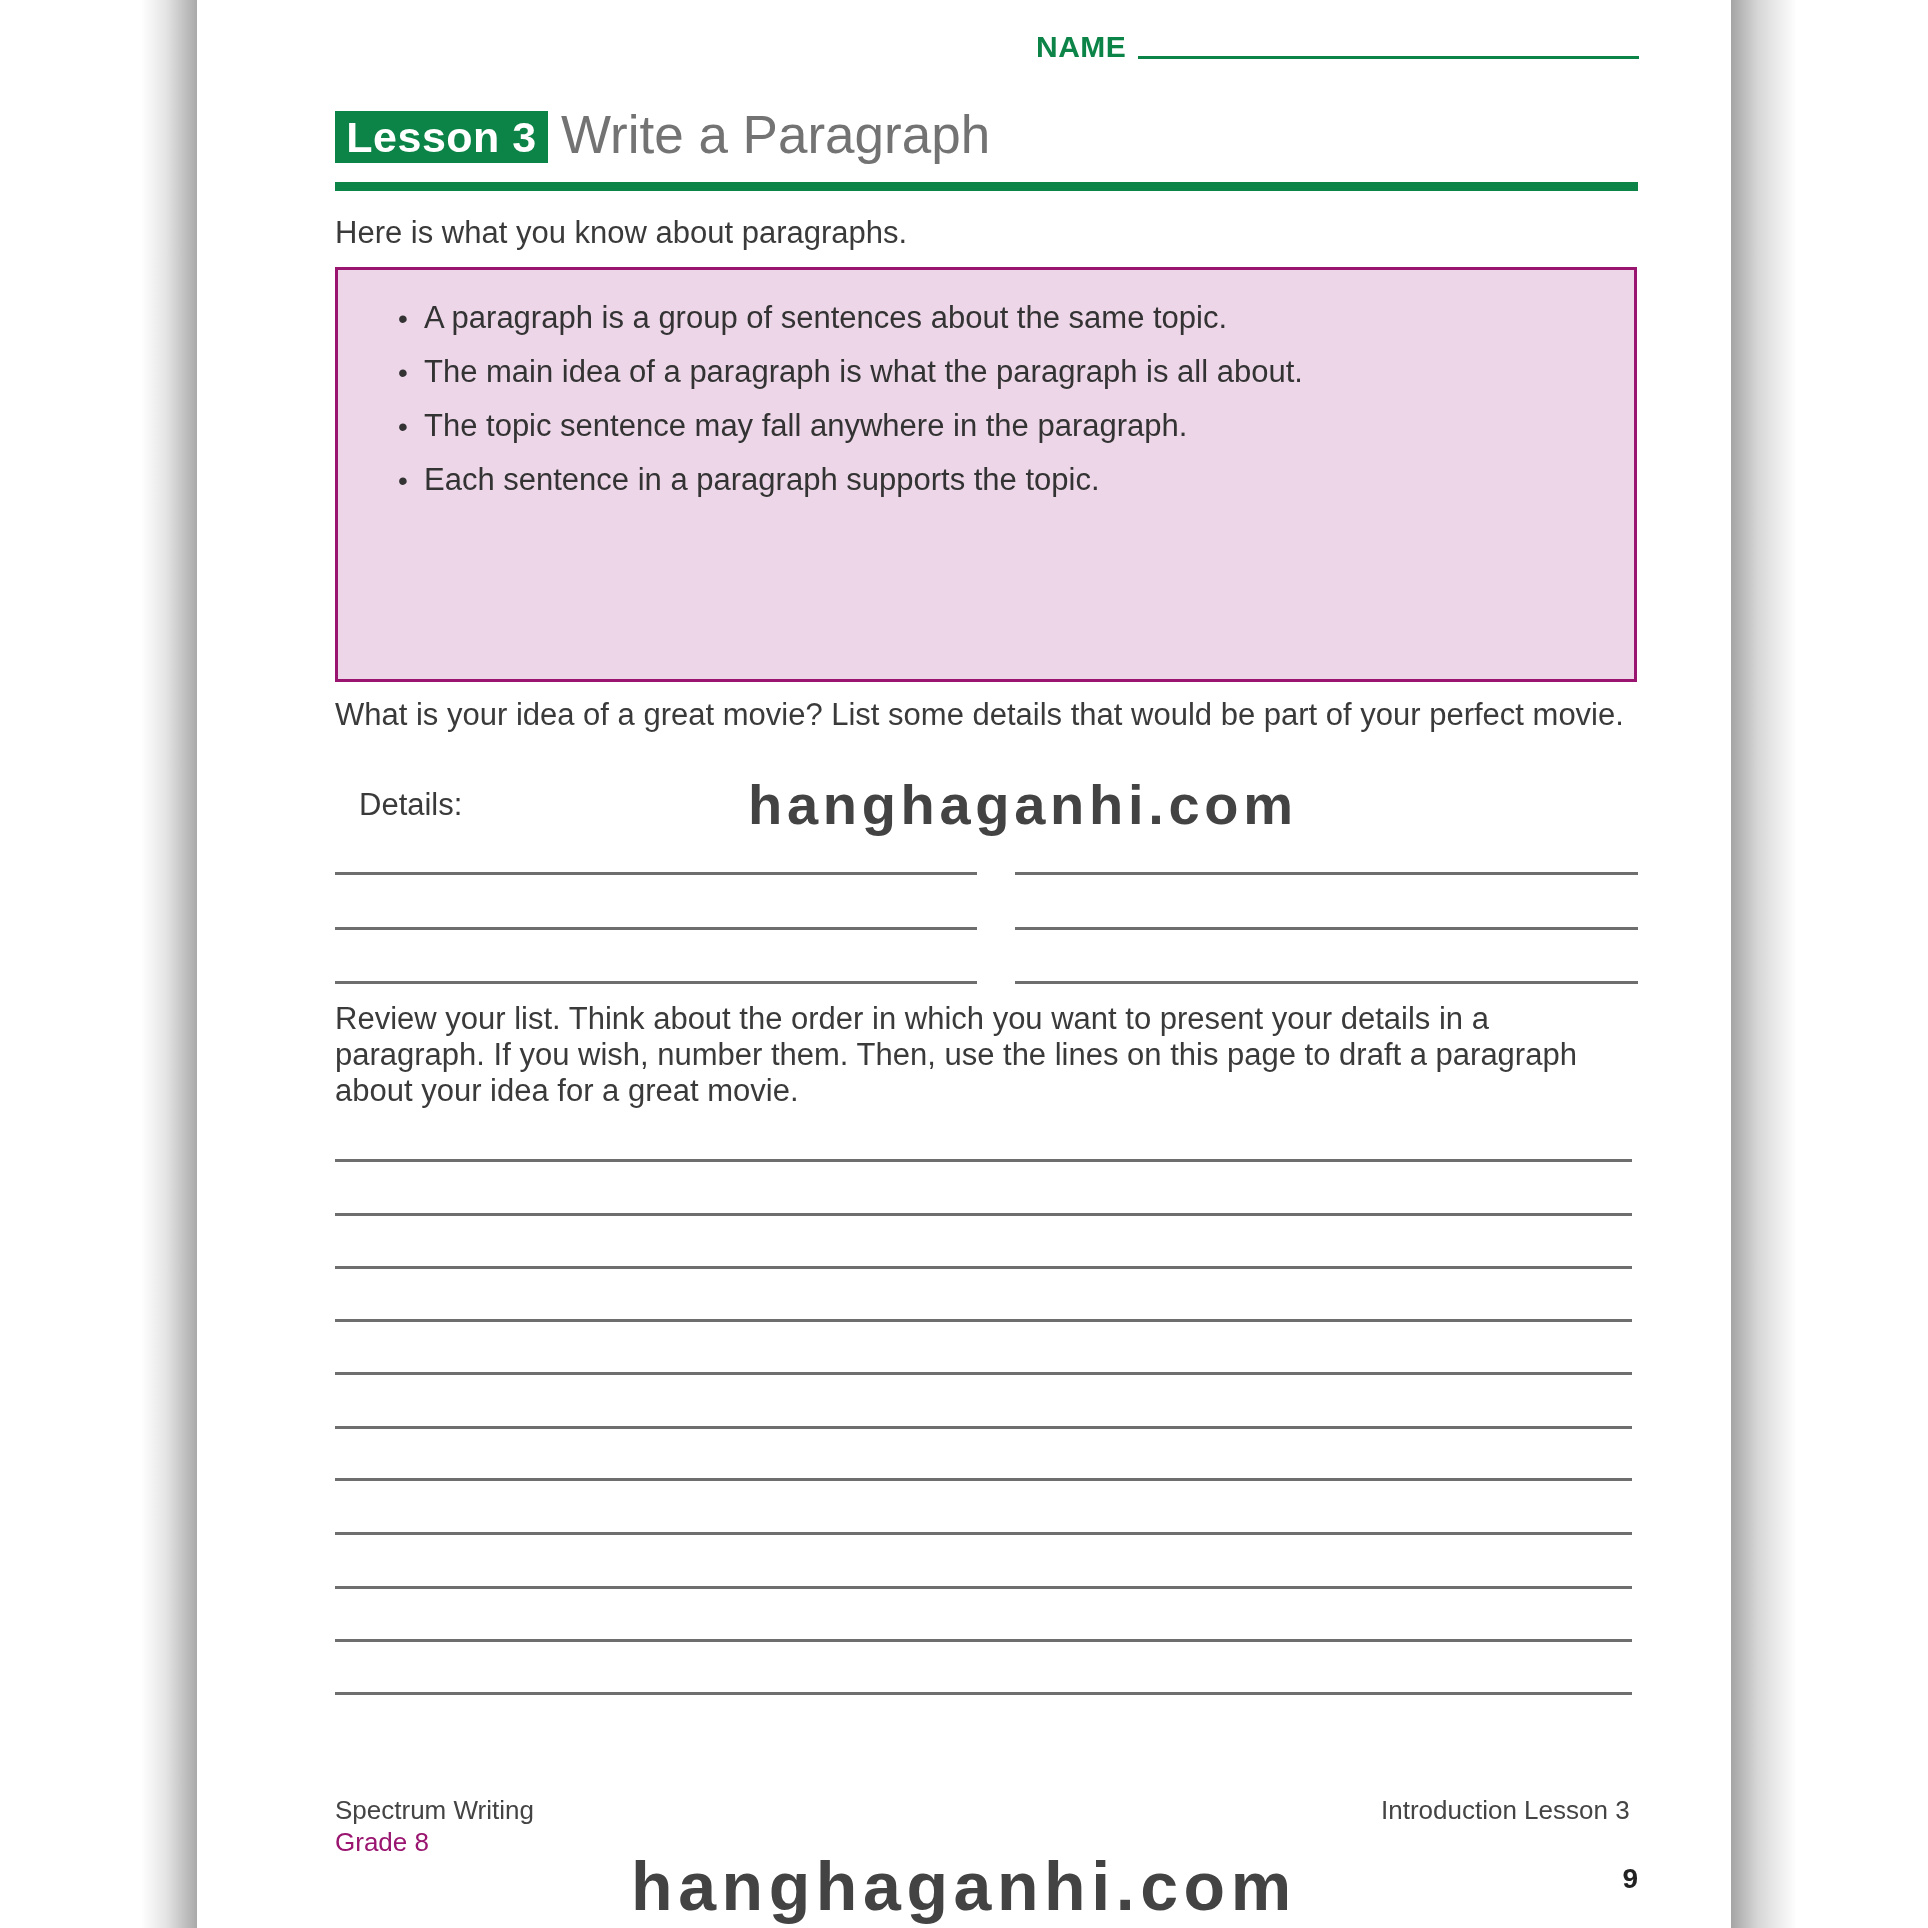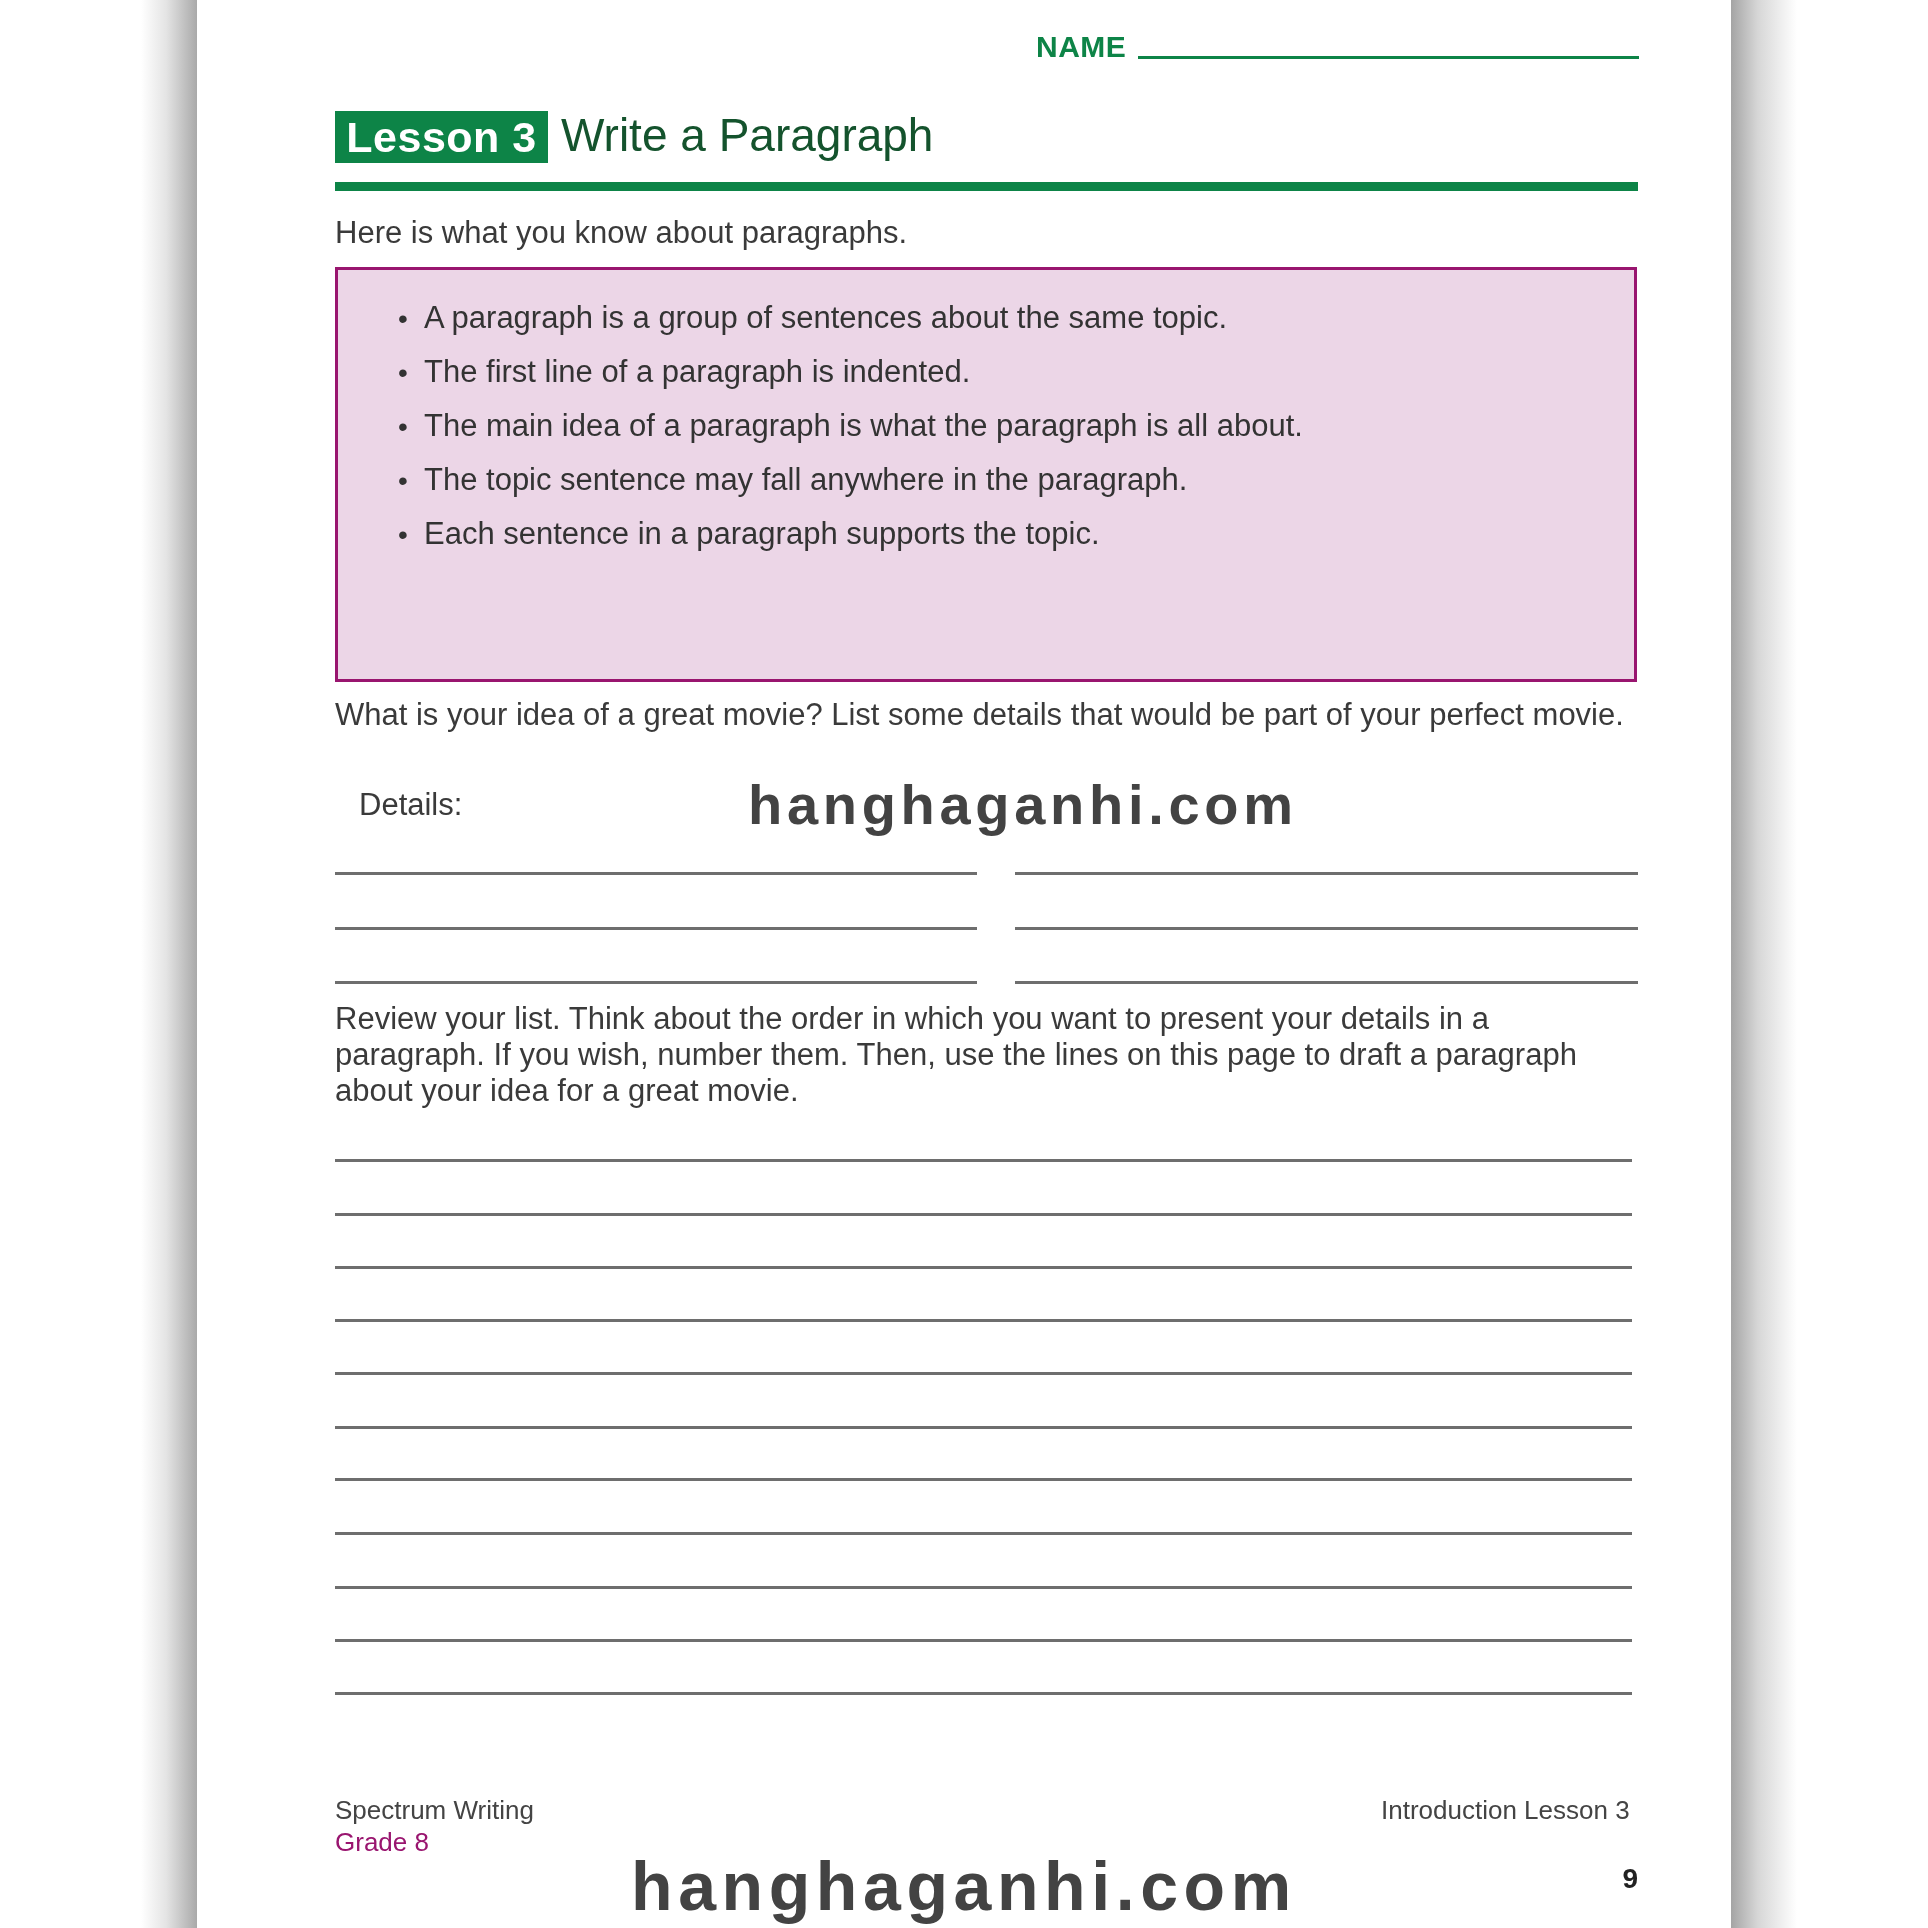--- a/index.html
+++ b/index.html
@@ -29,21 +29,21 @@
   }
   .name-line {
     left: 940px; top: 56px; width: 501px; height: 2.8px; background: #0d8447;
   }
   .lesson-badge {
     left: 137px; top: 111px; width: 213px; height: 52px; background: #0d8447;
     color: #ffffff; font-weight: bold; font-size: 43px; line-height: 52px;
     text-align: center; letter-spacing: 0.5px;
   }
   .lesson-title {
-    left: 363px; top: 105px; font-size: 46px; color: #14532d; line-height: 60px;
+    left: 363px; top: 105px; font-size: 53px; color: #737373; line-height: 60px;
   }
   .green-rule {
     left: 137px; top: 182px; width: 1303px; height: 9.4px; background: #0d8447;
   }
   .body-text { font-size: 31px; color: #3a3a3a; line-height: 36px; }
   .intro { left: 137px; top: 215px; }
   .info-box {
     left: 137px; top: 267px; width: 1296px; height: 409px;
     border: 3.8px solid #99156f; background: #ecd6e7;
   }
@@ -81,21 +81,20 @@
 
   <div class="abs lesson-badge">Lesson 3</div>
   <div class="abs lesson-title">Write a Paragraph</div>
   <div class="abs green-rule"></div>
 
   <div class="abs body-text intro">Here is what you know about paragraphs.</div>
 
   <div class="abs info-box">
     <ul class="bullets">
       <li><span class="dot">•</span><span>A paragraph is a group of sentences about the same topic.</span></li>
-      <li><span class="dot">•</span><span>The first line of a paragraph is indented.</span></li>
       <li><span class="dot">•</span><span>The main idea of a paragraph is what the paragraph is all about.</span></li>
       <li><span class="dot">•</span><span>The topic sentence may fall anywhere in the paragraph.</span></li>
       <li><span class="dot">•</span><span>Each sentence in a paragraph supports the topic.</span></li>
     </ul>
   </div>
 
   <div class="abs body-text question">What is your idea of a great movie? List some details that would be part of your perfect movie.</div>
   <div class="abs body-text details-label">Details:</div>
   <div class="abs watermark wm-mid">hanghaganhi.com</div>
 

